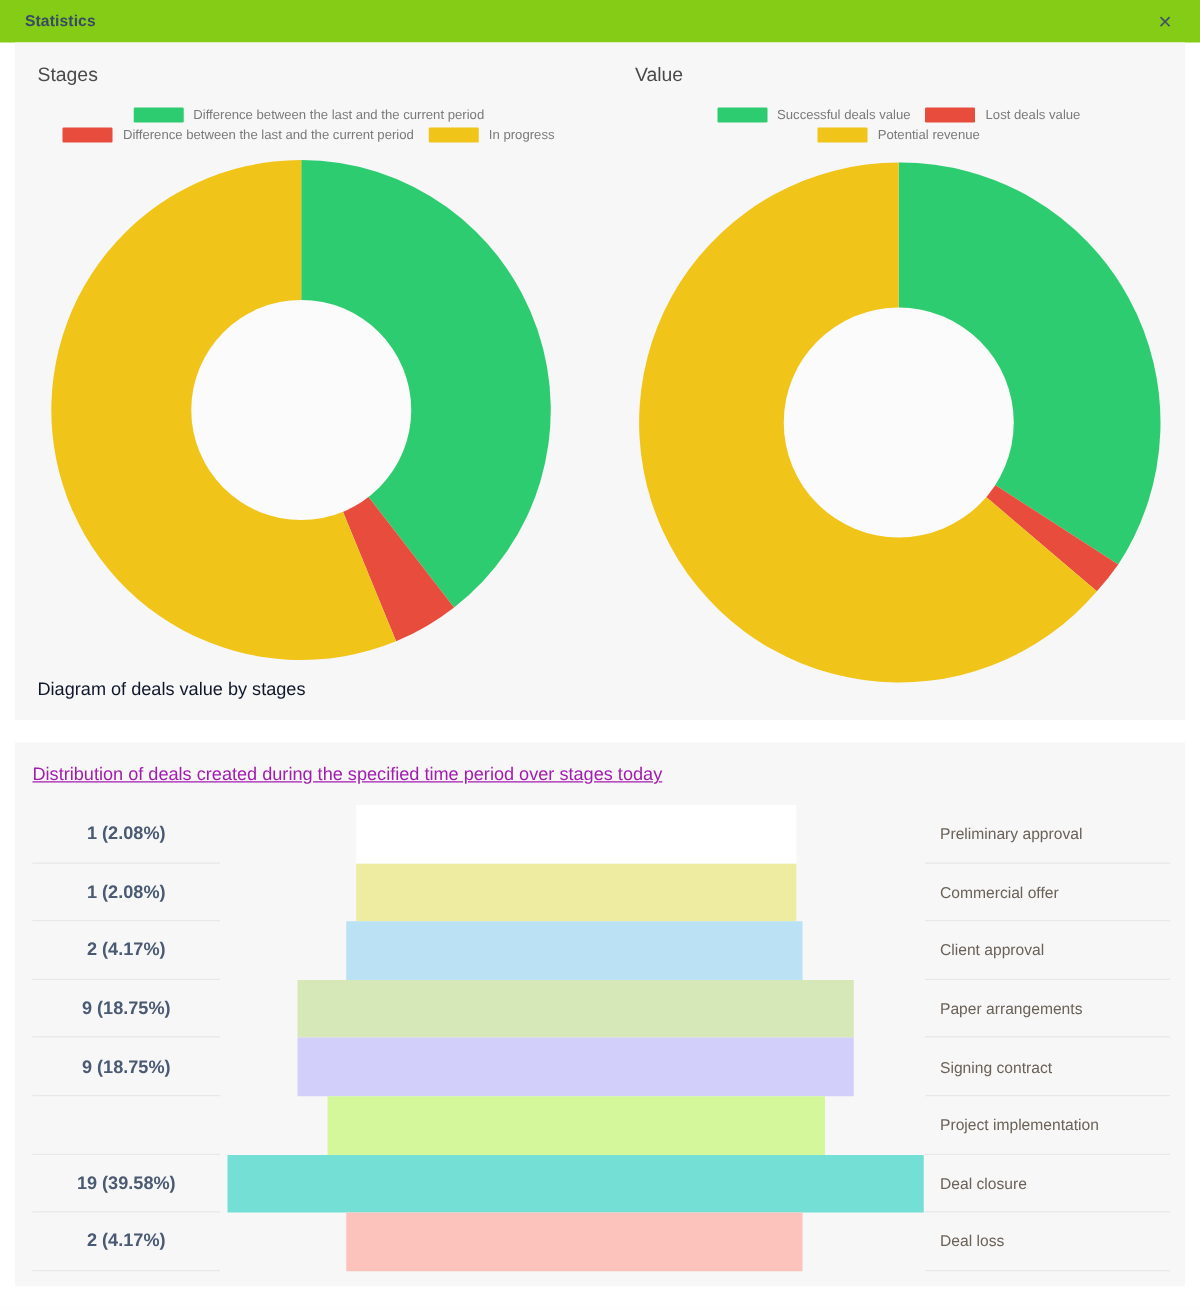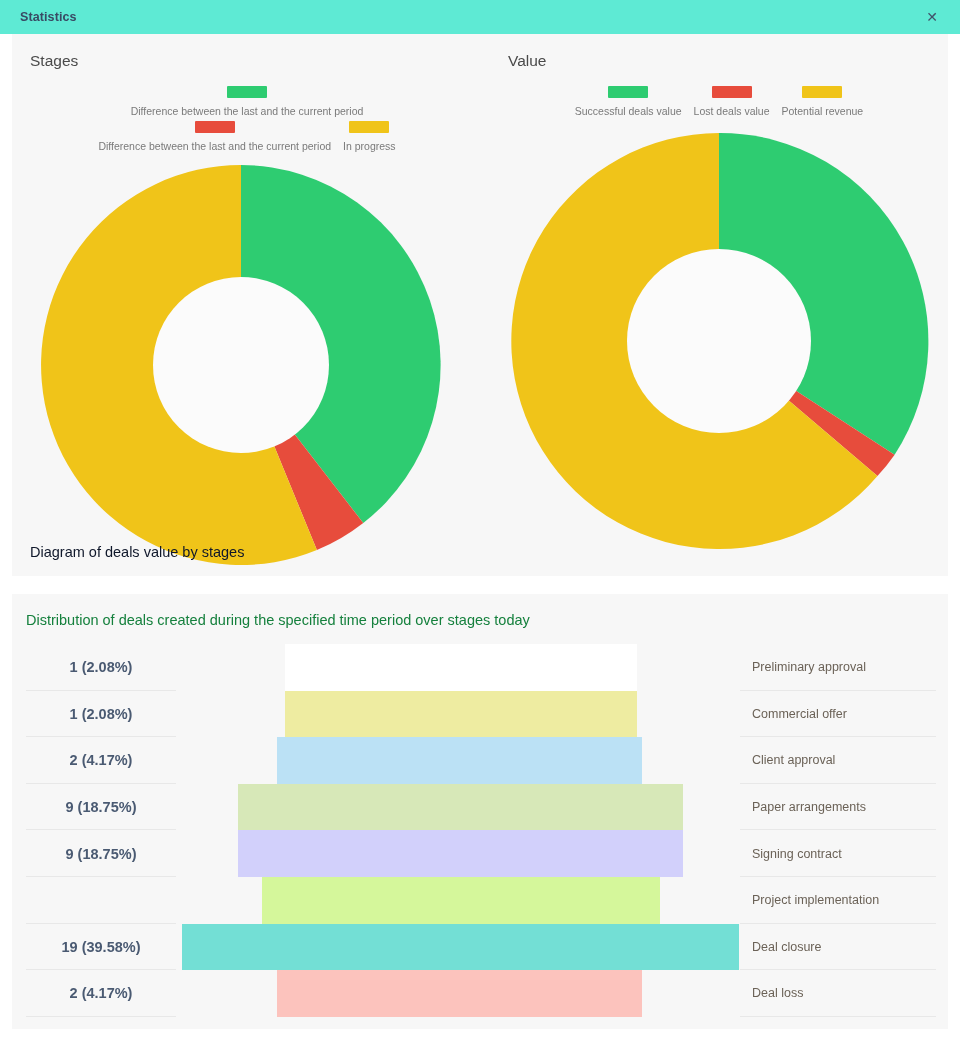--- a/index.html
+++ b/index.html
@@ -13,21 +13,21 @@
     position: relative;
   }
 
   
   .modal-header {
     height: 34px;
     display: flex;
     align-items: center;
     justify-content: space-between;
     padding: 0 18px 0 20px;
-    background: #5eead4;
+    background: #84cc16;
   }
   .modal-title {
     font-size: 12.5px;
     font-weight: bold;
     color: #394a64;
     letter-spacing: .1px;
   }
   .close-btn {
     width: 20px;
     height: 20px;
@@ -79,21 +79,20 @@
     justify-content: center;
     align-items: center;
     gap: 4px 12px;
     line-height: 1;
   }
   .legend.left-legend { padding: 0 22px 0 34px; }
   .legend-item {
     display: flex;
     align-items: center;
     gap: 8px;
-    flex-direction: column;
   }
   .legend-swatch {
     width: 40px;
     height: 12px;
     border-radius: 1px;
     flex: 0 0 auto;
   }
   .legend-label {
     font-size: 10.5px;
     color: #7a7a7a;
@@ -118,22 +117,23 @@
   }
 
   
   .panel-funnel {
     height: 435px;
     position: relative;
     overflow: hidden;
   }
   .funnel-title {
     font-size: 14.5px;
-    color: #15803d;
+    color: #a21caf;
     padding: 18px 0 0 14px;
+    text-decoration: underline;
   }
   .funnel-body {
     position: relative;
     margin-top: 16px;
   }
   .funnel-row {
     position: relative;
     height: 46.6px;
   }
   .funnel-row .divider-left,

